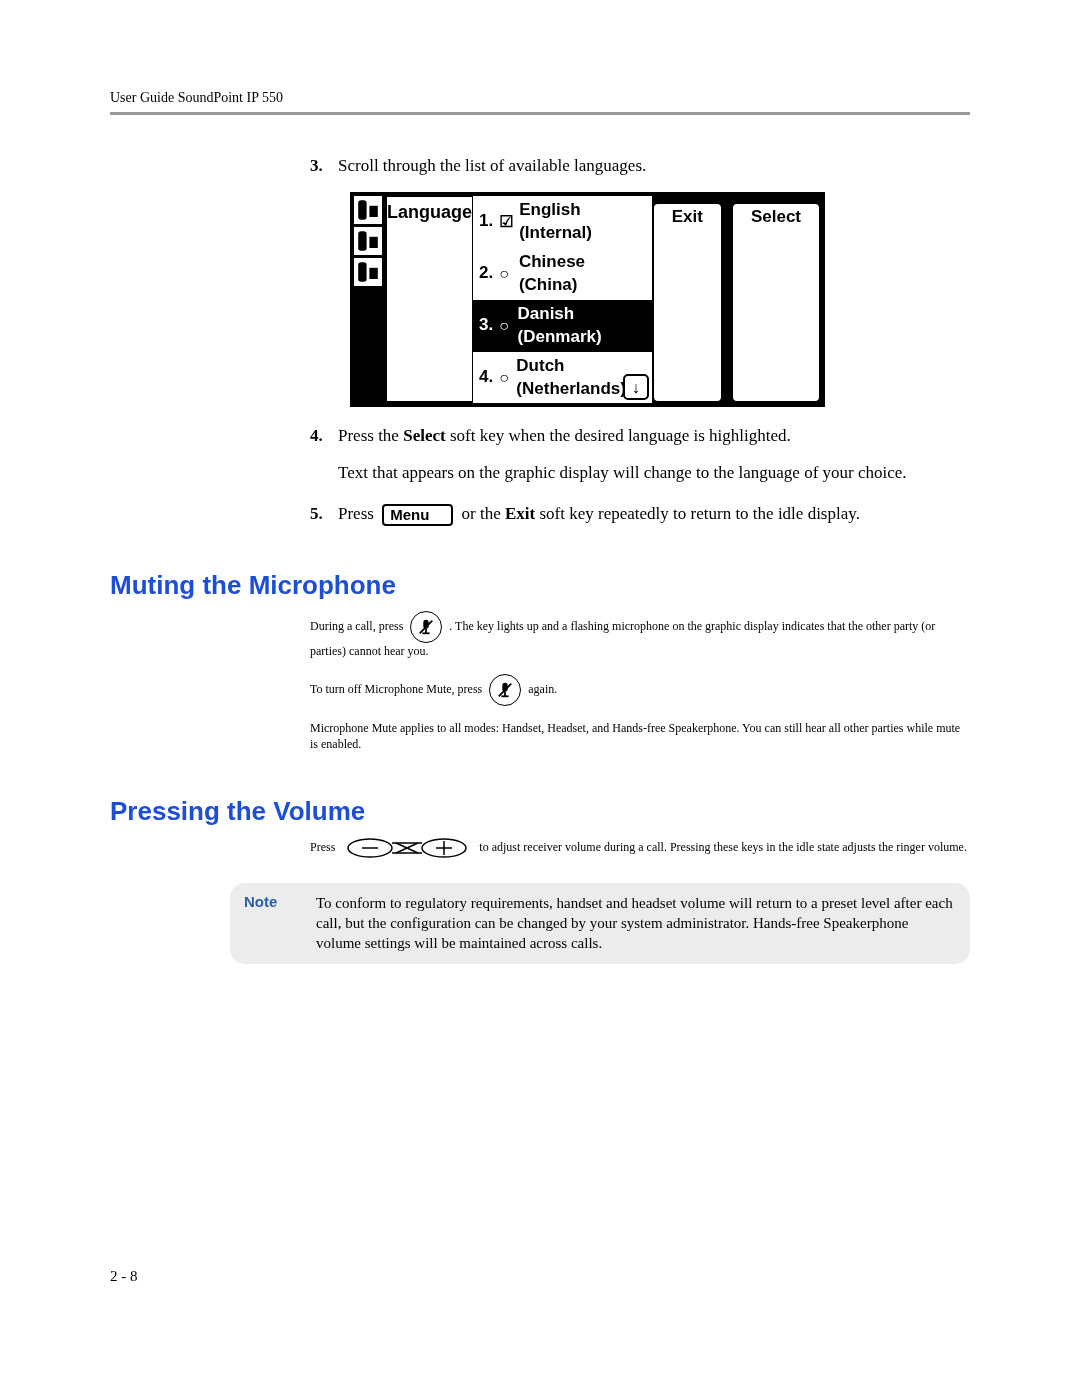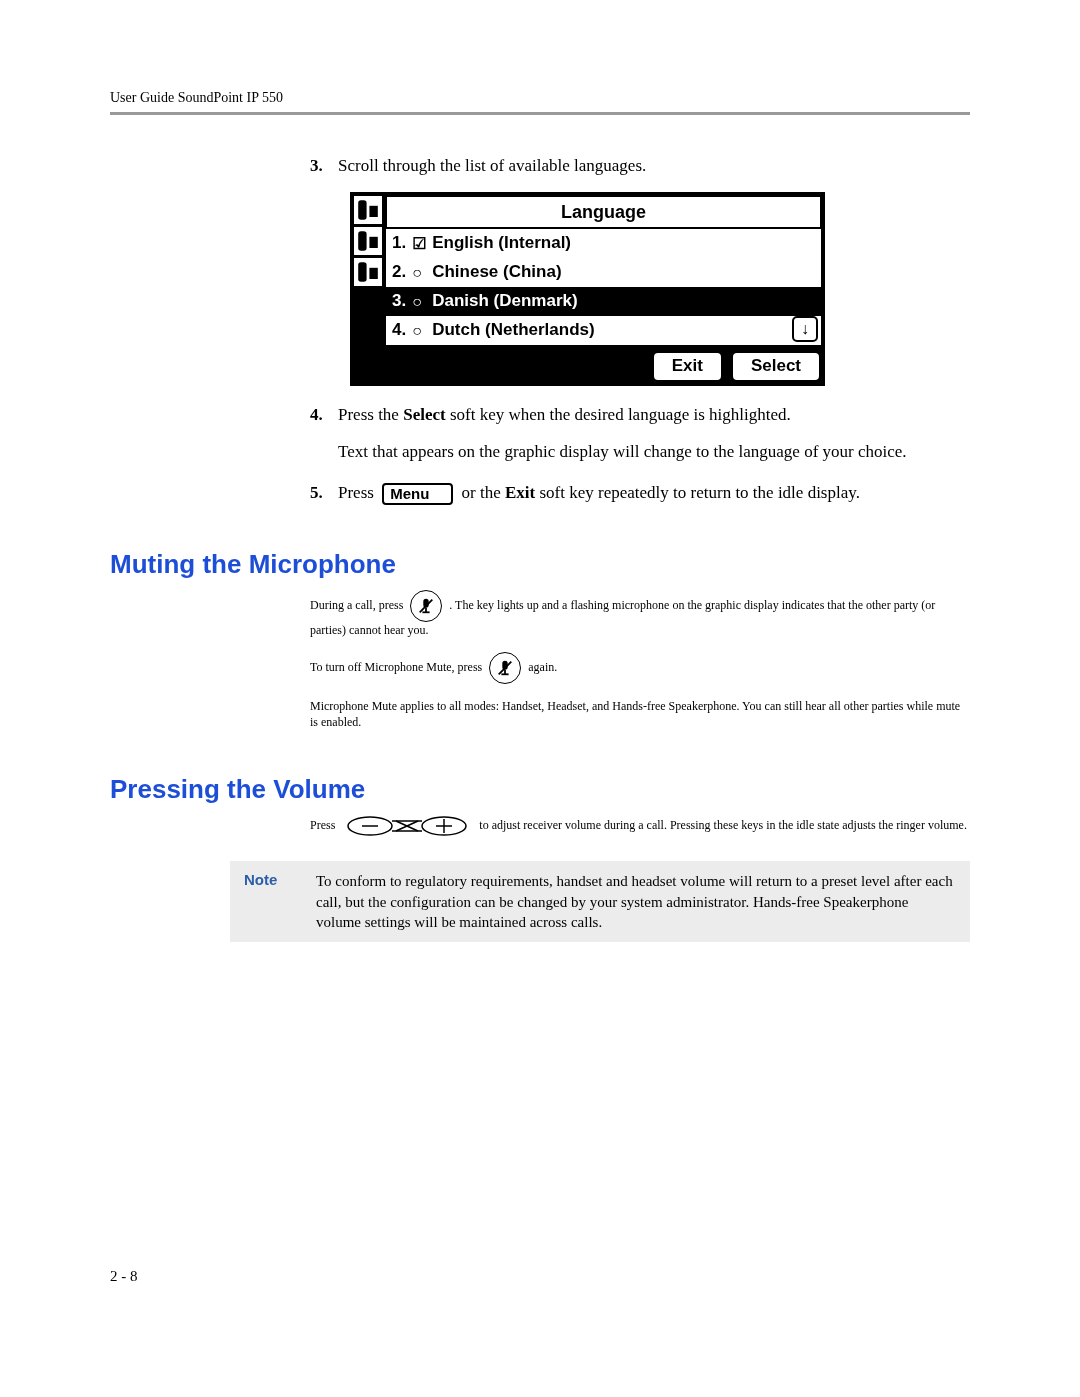--- a/index.html
+++ b/index.html
@@ -71,21 +71,21 @@
     background: #fff;
     height: 28px;
     display: flex;
     align-items: center;
     justify-content: center;
     font-size: 16px;
   }
   .lcd-main {
     flex: 1;
     display: flex;
-    flex-direction: column;
+    flex-direction: row;
   }
   .lcd-title {
     background: #fff;
     text-align: center;
     font-family: Tahoma, Arial, sans-serif;
     font-weight: bold;
     font-size: 18px;
     padding: 3px 0;
     border: 1px solid #000;
     border-bottom: 2px solid #000;
@@ -179,20 +179,21 @@
     vertical-align: middle;
     margin: 0 4px;
   }
   .vol-icon svg { width: 130px; height: 22px; }
   .note-block {
     display: flex;
     margin-left: 120px;
     margin-top: 24px;
     background: #ececec;
     padding: 10px 14px;
+    border-radius: 15px;
   }
   .note-label {
     color: #2a5ea8;
     font-family: Arial, sans-serif;
     font-weight: bold;
     font-size: 15px;
     min-width: 72px;
   }
   .note-body {
     font-family: Liberation Serif, serif;

